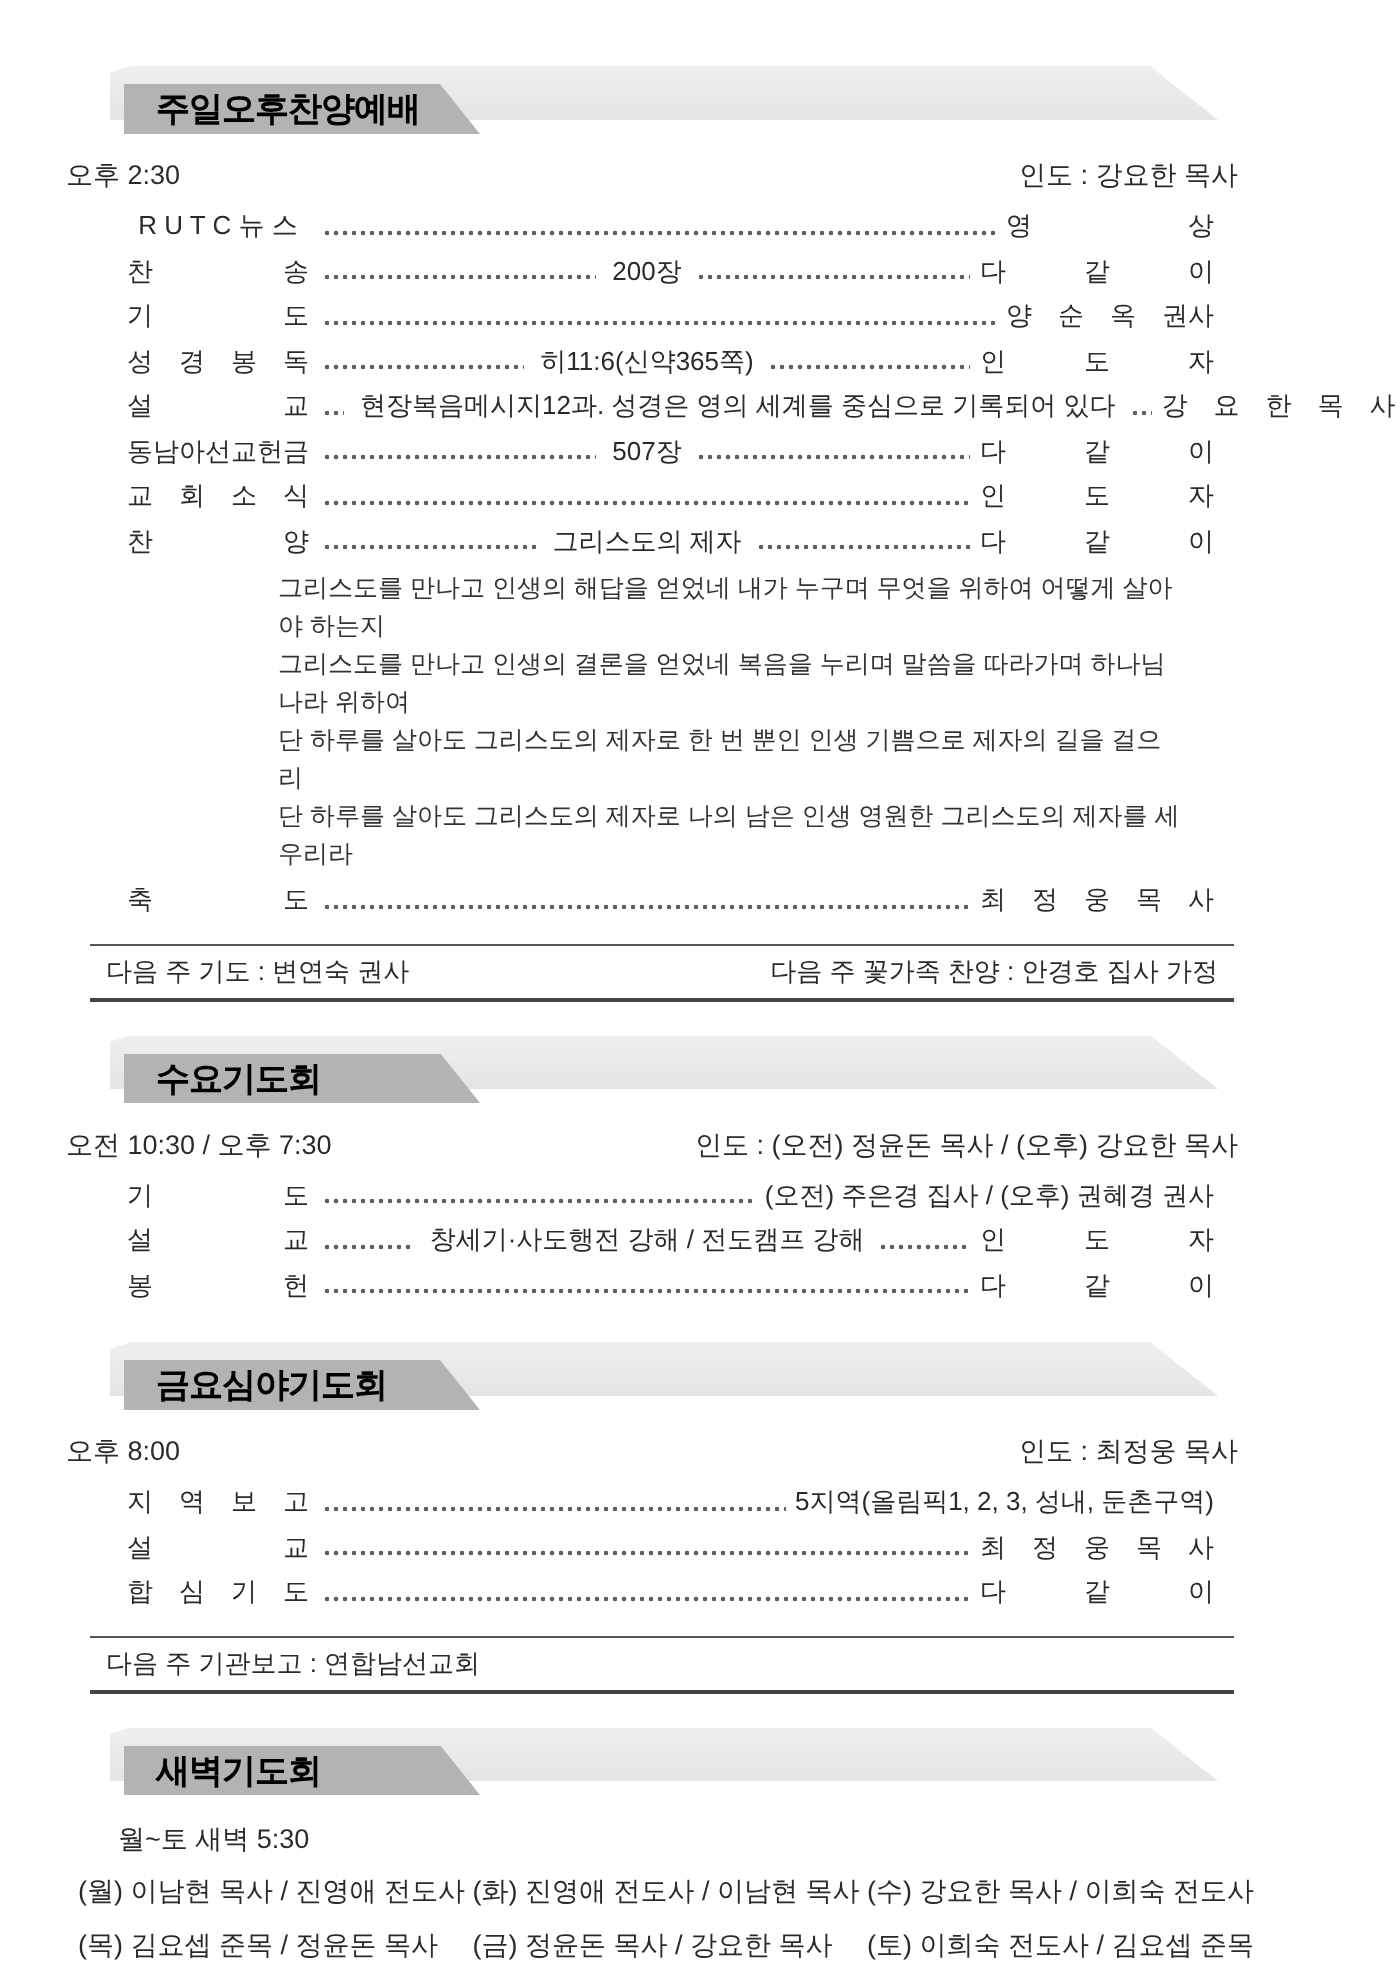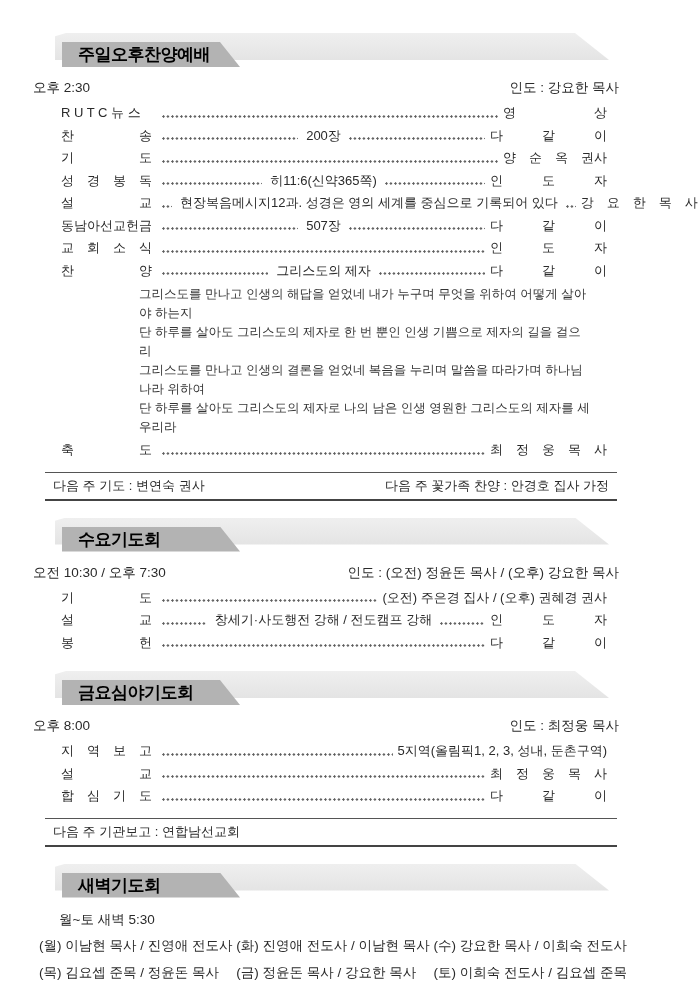--- a/index.html
+++ b/index.html
@@ -25,21 +25,21 @@
   }
   .banner-title { font-size:17px; font-weight:700; color:#000; letter-spacing:-0.5px; }
 
   
   .meta { display:flex; justify-content:space-between; align-items:flex-start;
           font-size:13.5px; line-height:24px; margin-bottom:2px; }
 
   
   .rows { margin:0 12px 0 28px; }
   .row { display:flex; align-items:center; height:22.5px; font-size:13px; }
-  .lbl { width:96px; flex:none; white-space:pre; }
+  .lbl { width:96px; flex:none; white-space:pre;text-align:center; }
   .dots {
     flex:1 1 auto; height:3px; margin:0 5px; transform:translateY(3px);
     background-image: radial-gradient(circle at 1.5px 1.5px, #5d5d5d 1px, rgba(0,0,0,0) 1.3px);
     background-size:4.5px 3px; background-repeat:repeat-x;
     min-width:10px;
   }
   .ctr { flex:none; white-space:pre; padding:0 3px; }
   .val { flex:none; white-space:pre; text-align:right; }
 
   
@@ -124,22 +124,22 @@
       </div>
       <div class="row">
         <span class="lbl">찬　　　　　양</span>
         <span class="dots"></span>
         <span class="ctr">그리스도의 제자</span>
         <span class="dots"></span>
         <span class="val">다　　　같　　　이</span>
       </div>
       <div class="lyrics">
         <div>그리스도를 만나고 인생의 해답을 얻었네 내가 누구며 무엇을 위하여 어떻게 살아야 하는지</div>
+        <div>그리스도를 만나고 인생의 결론을 얻었네 복음을 누리며 말씀을 따라가며 하나님 나라 위하여</div>
         <div>단 하루를 살아도 그리스도의 제자로 한 번 뿐인 인생 기쁨으로 제자의 길을 걸으리</div>
-        <div>그리스도를 만나고 인생의 결론을 얻었네 복음을 누리며 말씀을 따라가며 하나님 나라 위하여</div>
         <div>단 하루를 살아도 그리스도의 제자로 나의 남은 인생 영원한 그리스도의 제자를 세우리라</div>
       </div>
       <div class="row">
         <span class="lbl">축　　　　　도</span>
         <span class="dots"></span>
         <span class="val">최　정　웅　목　사</span>
       </div>
     </div>
     <div class="nextbox">
       <span>다음 주 기도 : 변연숙 권사</span>

